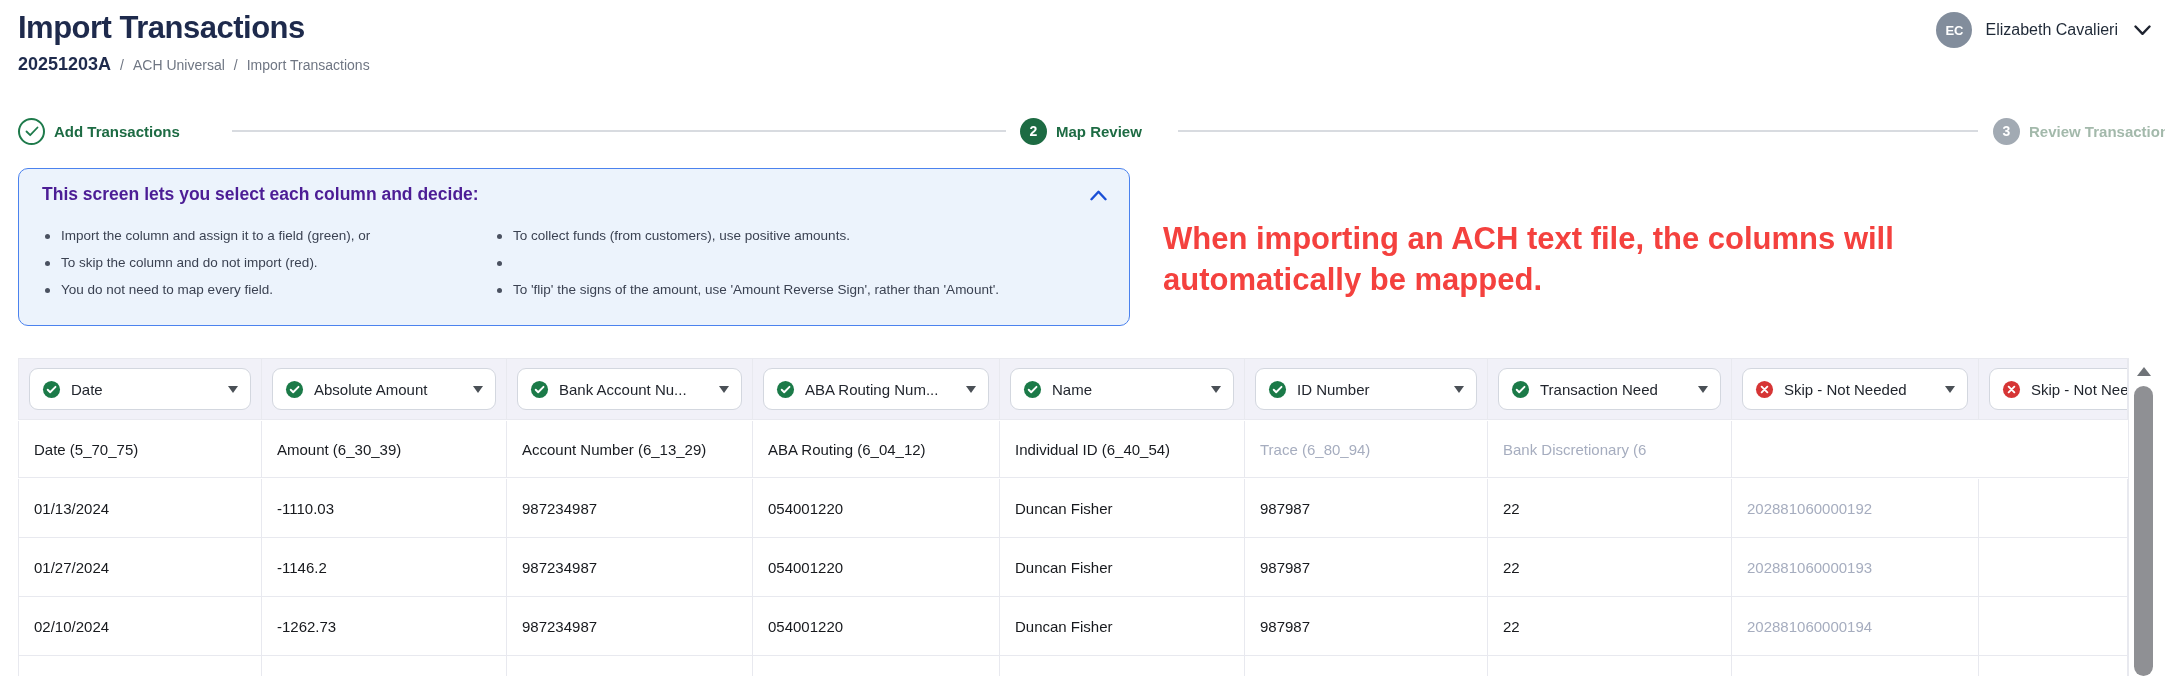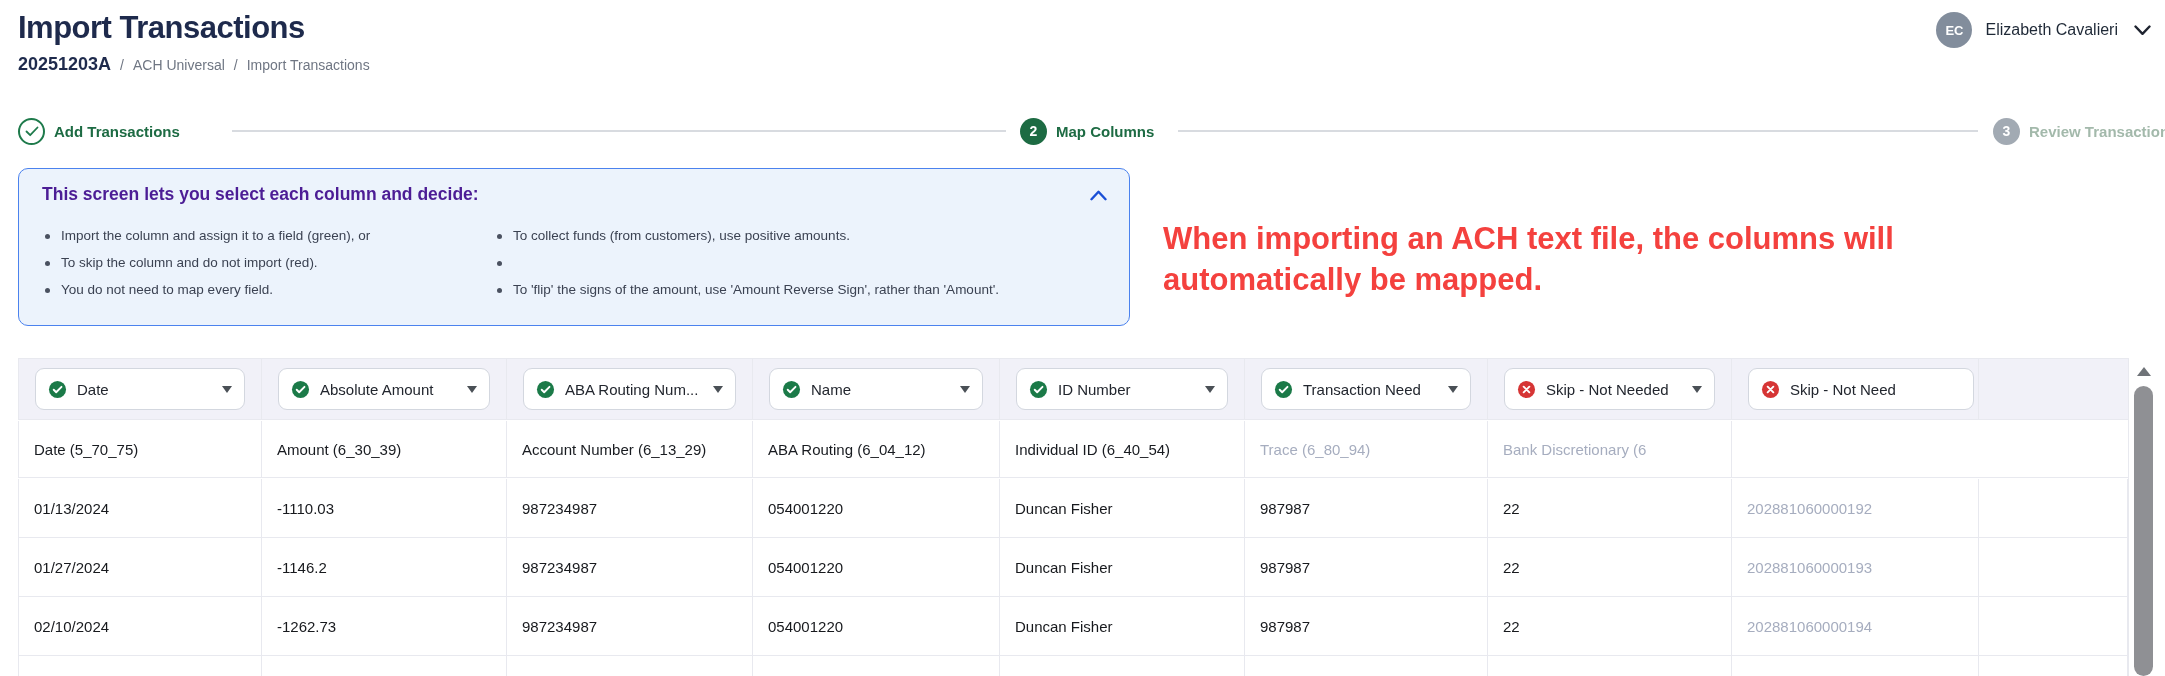--- a/index.html
+++ b/index.html
@@ -53,21 +53,21 @@
     font-weight:bold; color:#f4413e; line-height:41px; }
 
   
   .grid-row { position:absolute; left:18px; width:2110px; display:grid;
     grid-template-columns:244px 245px 246px 247px 245px 243px 244px 247px 149px; }
   .cell { border-right:1px solid #e8e9ef; overflow:hidden; white-space:nowrap; }
   .cell:first-child { border-left:1px solid #e8e9ef; }
 
   .rowhead { top:358px; height:62px; background:#f1f1f8; border-top:1px solid #e8e9ef;
     border-bottom:1px solid #e8e9ef; }
-  .pillcell { display:flex; align-items:center; padding:0 16px; }
+  .pillcell { display:flex; align-items:center; padding:0 10px; }
   .pill { height:42px; width:100%; background:#fff; border:1px solid #d3d7df; border-radius:9px;
     display:flex; align-items:center; gap:10px; padding:0 12px; cursor:pointer; }
   .cut .pill { width:226px; flex:none; }
   .sicon { flex:none; display:flex; }
   .plabel { flex:1; font-size:15px; color:#22262e; overflow:hidden; }
   .caret { flex:none; width:0; height:0; border-left:5.5px solid transparent;
     border-right:5.5px solid transparent; border-top:7px solid #4a5056; }
 
   .rowfields { top:421px; height:57px; background:#fff; border-bottom:1px solid #e8e9ef; }
   .fcell { display:flex; align-items:center; padding-left:15px; font-size:15px; color:#181b20; }
@@ -120,21 +120,21 @@
       <div class="stepcircle complete">
         <svg width="14" height="11" viewBox="0 0 14 11">
             <path d="M1.5 5.5 L5.2 9.2 L12.5 1.5" fill="none" stroke="#1e7a4b" stroke-width="1.8" stroke-linecap="round" stroke-linejoin="round"></path>
           </svg>
       </div>
       <div class="steplabel complete">Add Transactions</div>
     </div>
 
     <div class="step step2">
       <div class="stepcircle active">2</div>
-      <div class="steplabel active">Map Columns</div>
+      <div class="steplabel active">Map Review</div>
     </div>
 
     <div class="step step3">
       <div class="stepcircle upcoming">3</div>
       <div class="steplabel upcoming">Review Transactions</div>
     </div>
   </div>
 
   <div class="info">
     <div class="info-title">This screen lets you select each column and decide:</div>
@@ -189,20 +189,32 @@
     </div>
     <div class="cell pillcell">
       <div class="pill">
         <span class="sicon">
             <svg width="19" height="19" viewBox="0 0 20 20">
               <circle cx="10" cy="10" r="9" fill="#1b7a48"></circle>
               <path d="M6 10.3l2.6 2.6L14.2 7.2" fill="none" stroke="#fff" stroke-width="2" stroke-linecap="round" stroke-linejoin="round"></path>
             </svg>
           </span>
         <span class="plabel">Absolute Amount</span>
+        <span class="caret"></span>
+      </div>
+    </div>
+    <div class="cell pillcell">
+      <div class="pill">
+        <span class="sicon">
+            <svg width="19" height="19" viewBox="0 0 20 20">
+              <circle cx="10" cy="10" r="9" fill="#1b7a48"></circle>
+              <path d="M6 10.3l2.6 2.6L14.2 7.2" fill="none" stroke="#fff" stroke-width="2" stroke-linecap="round" stroke-linejoin="round"></path>
+            </svg>
+          </span>
+        <span class="plabel">Bank Account Nu...</span>
         <span class="caret"></span>
       </div>
     </div>
     <div class="cell pillcell">
       <div class="pill">
         <span class="sicon">
             <svg width="19" height="19" viewBox="0 0 20 20">
               <circle cx="10" cy="10" r="9" fill="#1b7a48"></circle>
               <path d="M6 10.3l2.6 2.6L14.2 7.2" fill="none" stroke="#fff" stroke-width="2" stroke-linecap="round" stroke-linejoin="round"></path>
             </svg>

